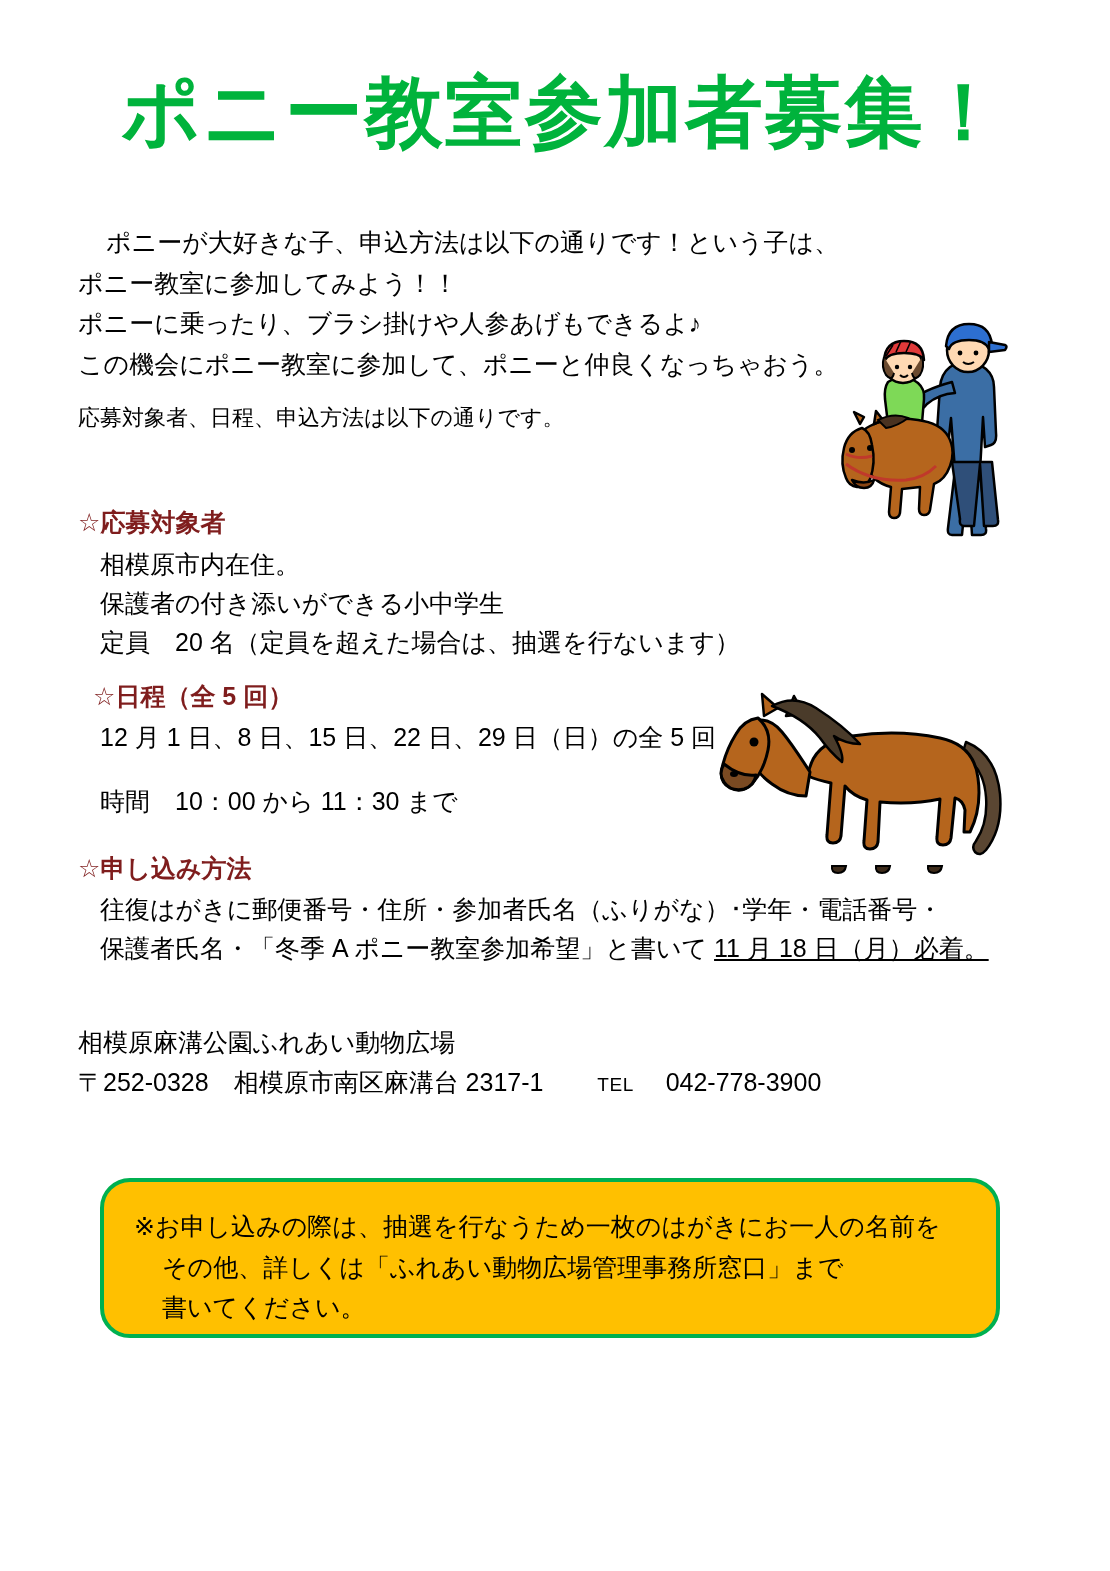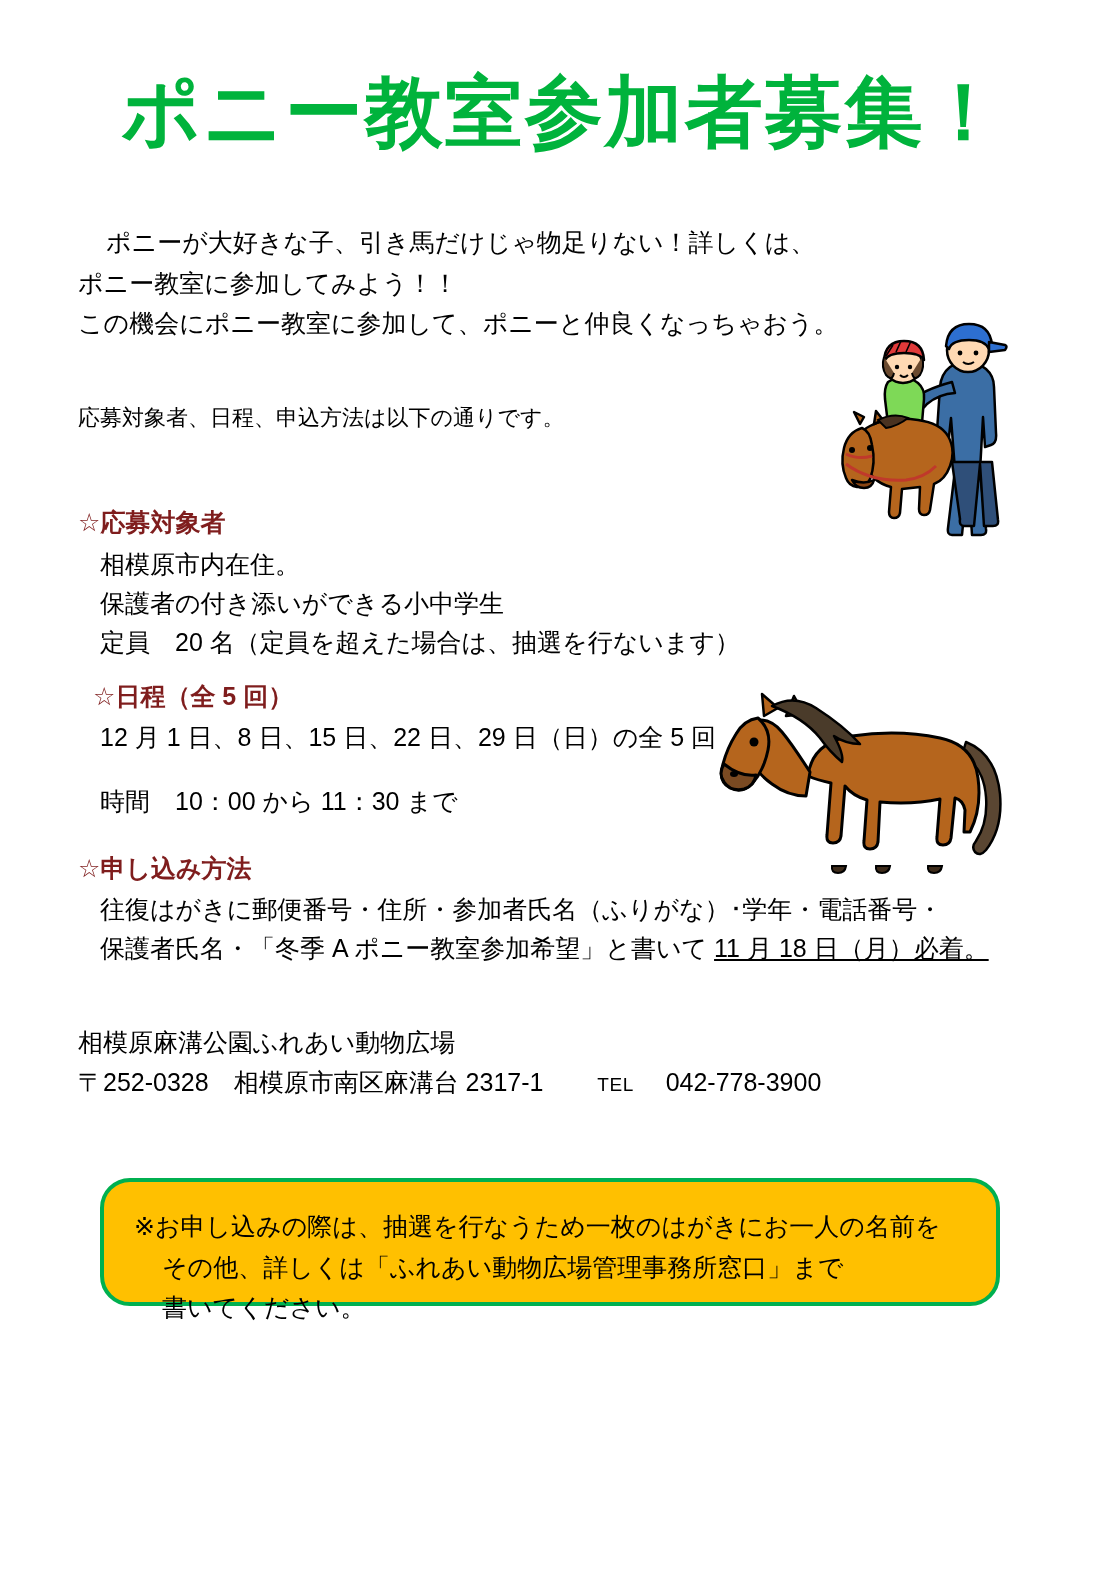--- a/index.html
+++ b/index.html
@@ -98,21 +98,21 @@
     font-size: 19px;
     letter-spacing: 0.5px;
   }
 
   
   .notice {
     position: absolute;
     left: 100px;
     top: 1178px;
     width: 900px;
-    height: 128px;
+    height: 160px;
     background: #ffc000;
     border: 4px solid #00b050;
     border-radius: 30px;
     box-sizing: border-box;
     padding: 24px 42px 0 30px;
     font-size: 25px;
     line-height: 1.62;
   }
   .notice .sub { padding-left: 28px; }
 
@@ -133,22 +133,23 @@
   }
 </style>
 </head>
 <body>
 
 <div class="page">
 
   <div class="title">ポニー教室参加者募集！</div>
 
   <div class="intro">
-    <div class="indent">ポニーが大好きな子、引き馬だけじゃ物足りない！詳しくは、</div>
+    <div class="indent">ポニーが大好きな子、申込方法は以下の通りです！という子は、</div>
     <div>ポニー教室に参加してみよう！！</div>
+    <div>ポニーに乗ったり、ブラシ掛けや人参あげもできるよ♪</div>
     <div>この機会にポニー教室に参加して、ポニーと仲良くなっちゃおう。</div>
   </div>
 
   <div class="intro-note">応募対象者、日程、申込方法は以下の通りです。</div>
 
   <div class="sec-head" id="head-target">☆応募対象者</div>
   <div class="sec-body" id="body-target">
     <div>相模原市内在住。</div>
     <div>保護者の付き添いができる小中学生</div>
     <div>定員　20 名（定員を超えた場合は、抽選を行ないます）</div>

